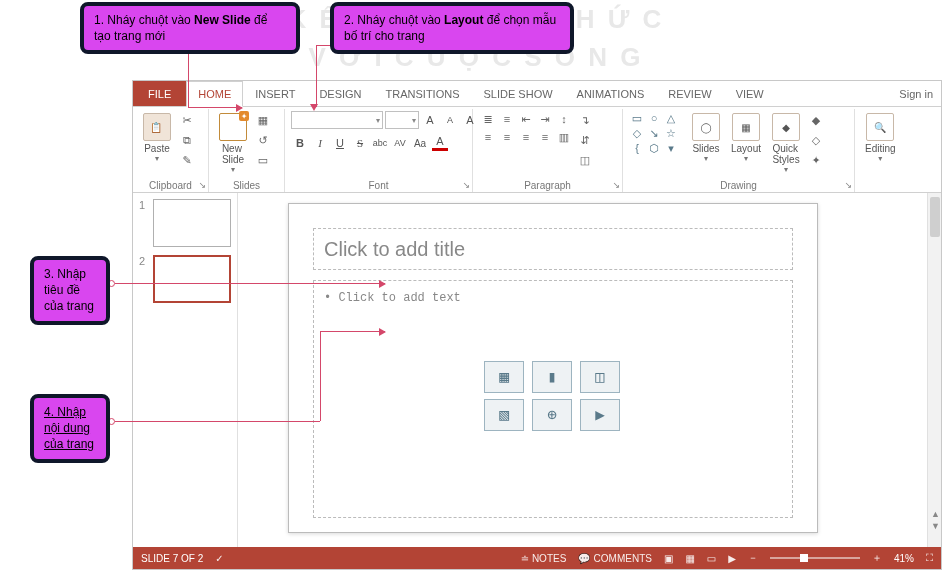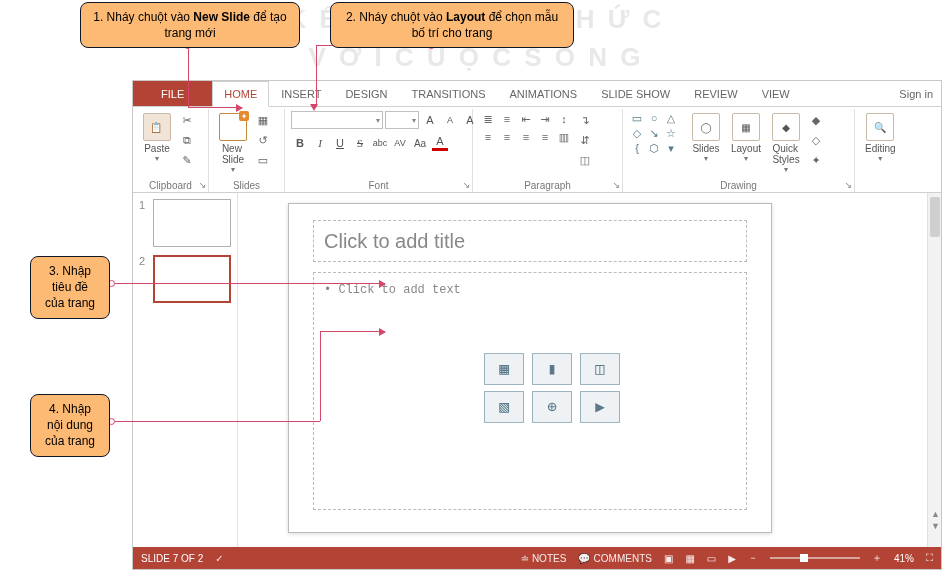--- a/index.html
+++ b/index.html
@@ -1,34 +1,34 @@
 <!DOCTYPE html>
 <html><head>
 <meta charset="utf-8">
 <style>
   * { box-sizing: border-box; margin: 0; padding: 0; }
   body { font-family: "Segoe UI", Arial, sans-serif; font-size: 11px; background: #fff; width: 952px; height: 572px; position: relative; overflow: hidden; }
   
   
-  .callout { position: absolute; background: #fdba74; border: 1px solid #0f172a; border-radius: 8px; padding: 6px 10px; font-size: 12px; line-height: 1.35; z-index: 50; text-align: center; }
+  .callout { position: absolute; background: #d946ef; border: 4px solid #0f172a; border-radius: 8px; padding: 6px 10px; font-size: 12px; line-height: 1.35; z-index: 50; text-align: left; }
   .callout b { font-weight: bold; }
   .arrow-line { position: absolute; border-top: 1.5px solid #d4476a; z-index: 45; }
   .arrow-line::after { content: ""; position: absolute; right: -1px; top: -4px; width: 0; height: 0; border-left: 7px solid #d4476a; border-top: 4px solid transparent; border-bottom: 4px solid transparent; }
   .arrow-circle { position: absolute; width: 7px; height: 7px; border: 1.5px solid #d4476a; border-radius: 50%; background: #fff; z-index: 46; }
 
   
   .watermark { position: absolute; top: 4px; left: 0; width: 100%; text-align: center; font-size: 26px; font-weight: bold; color: #e8e8e8; letter-spacing: 3px; z-index: 1; }
   .watermark2 { top: 42px; }
 
   
   .app { position: absolute; left: 132px; top: 80px; width: 810px; border: 1px solid #c8c8c8; background: #fff; z-index: 5; }
   
   
   .tabbar { height: 26px; background: #fff; display: flex; align-items: stretch; border-bottom: 1px solid #d0d0d0; }
-  .tab-file { background: #b34435; color: #fff; padding: 4px 28px; font-size: 11px; display: flex; align-items: center; }
+  .tab-file { background: #b34435; color: #fff; padding: 4px 15px; font-size: 11px; display: flex; align-items: center; }
   .tab { padding: 4px 11px; font-size: 11px; color: #666; display: flex; align-items: center; border: 1px solid transparent; }
   .tab.active { color: #b34435; border: 1px solid #d0d0d0; border-bottom: 1px solid #fff; background: #fff; margin-bottom: -1px; }
   .signin { margin-left: auto; padding: 4px 8px; color: #666; font-size: 11px; display: flex; align-items: center; }
 
   
   .ribbon { height: 86px; background: #fff; border-bottom: 1px solid #d0d0d0; display: flex; padding: 2px 0 0 0; }
   .group { display: flex; flex-direction: column; border-right: 1px solid #e0e0e0; padding: 2px 6px 1px 6px; position: relative; }
   .group-body { flex: 1; display: flex; align-items: flex-start; gap: 3px; }
   .group-label { font-size: 10px; color: #777; text-align: center; padding-top: 1px; }
   .group-dlg { position: absolute; right: 2px; bottom: 2px; font-size: 9px; color: #888; }
@@ -60,21 +60,21 @@
 
   
   .workarea { display: flex; height: 354px; background: #fff; position: relative; }
   .thumbcol { width: 105px; border-right: 1px solid #e0e0e0; padding: 6px 6px; }
   .thumbrow { display: flex; align-items: flex-start; margin-bottom: 8px; gap: 4px;}
   .thumbnum { font-size: 11px; color: #888; width: 10px; }
   .thumb { width: 78px; height: 48px; border: 1px solid #b0b0b0; background: #fff; }
   .thumb.sel { border: 2px solid #b34435; }
   
   .canvas-area { flex: 1; background: #fff; position: relative; padding: 10px 20px 10px 50px; }
-  .slide { width: 484px; height: 330px; border: 1px solid #bbb; background: #fff; box-shadow: 0 1px 4px rgba(0,0,0,0.15); padding: 16px 24px; }
+  .slide { width: 530px; height: 330px; border: 1px solid #bbb; background: #fff; box-shadow: 0 1px 4px rgba(0,0,0,0.15); padding: 24px 24px; }
   .placeholder { border: 1px dashed #bbb; padding: 6px 10px; }
   .ph-title { height: 42px; font-size: 20px; color: #888; display: flex; align-items: center; margin-bottom: 10px; }
   .ph-body { height: 238px; font-size: 12px; color: #888; position: relative; font-family: Liberation Mono, monospace; }
   .ph-body .bullet { padding: 4px 0; }
   .content-icons { position: absolute; top: 80px; left: 170px; display: grid; grid-template-columns: repeat(3, 42px); gap: 6px; }
   .cicon { width: 40px; height: 32px; background: #eef2f4; border: 1px solid #9db4c0; display:flex; align-items:center; justify-content:center; color:#5a7a8a; font-size:16px; }
 
   .vscroll { position: absolute; right: 0; top: 0; width: 14px; height: 100%; background: #f2f2f2; border-left: 1px solid #e0e0e0; }
   .vscroll .thumbv { position: absolute; left: 2px; width: 10px; background: #cfcfcf; border-radius: 2px; }
 
@@ -92,21 +92,21 @@
 <div class="watermark">K Ế T  N Ố I  T R I  T H Ứ C</div>
 <div class="watermark watermark2">V Ớ I  C U Ộ C  S Ố N G</div>
 
 <div class="callout" style="left:80px; top:2px; width:220px;">
   <span>1. Nháy chuột vào </span><b>New Slide</b><span> để tạo trang mới</span>
 </div>
 <div class="callout" style="left:330px; top:2px; width:244px;">
   <span>2. Nháy chuột vào </span><b>Layout</b><span> để chọn mẫu bố trí cho trang</span>
 </div>
 <div class="callout" style="left:30px; top:256px; width:80px;">3. Nhập tiêu đề của trang</div>
-<div class="callout" style="left:30px; top:394px; width:80px;">4. Nhập nội dung của trang</div>
+<div class="callout" style="left:30px; top:394px; width:80px;text-decoration:underline;">4. Nhập nội dung của trang</div>
 
 <div class="arrow-circle" style="left:184px; top:42px;"></div>
 <div style="position:absolute; left:188px; top:45px; width:0; height:62px; border-left:1.5px solid #d4476a; z-index:45;"></div>
 <div style="position:absolute; left:188px; top:107px; width:54px;" class="arrow-line"></div>
 
 <div class="arrow-circle" style="left:428px; top:42px;"></div>
 <div style="position:absolute; left:316px; top:45px; width:116px; border-top:1.5px solid #d4476a; z-index:45;"></div>
 <div style="position:absolute; left:316px; top:45px; width:0; height:62px; border-left:1.5px solid #d4476a; z-index:45;"></div>
 <div style="position:absolute; left:316px; top:107px; width:10px; border-top:1.5px solid transparent;"></div>
 <div style="position:absolute; left:310px; top:104px; width:0;height:0;border-top:7px solid #d4476a;border-left:4px solid transparent;border-right:4px solid transparent;z-index:46;"></div>
@@ -120,22 +120,22 @@
 <div class="arrow-line" style="left:320px; top:331px; width:65px;"></div>
 
 <div class="app">
 
   <div class="tabbar">
     <div class="tab-file">FILE</div>
     <div class="tab active">HOME</div>
     <div class="tab">INSERT</div>
     <div class="tab">DESIGN</div>
     <div class="tab">TRANSITIONS</div>
+    <div class="tab">SLIDE SHOW</div>
     <div class="tab">ANIMATIONS</div>
-    <div class="tab">SLIDE SHOW</div>
     <div class="tab">REVIEW</div>
     <div class="tab">VIEW</div>
     <div class="signin">Sign in</div>
   </div>
 
   <div class="ribbon">
 
     <div class="group" style="width:76px;">
       <div class="group-body">
         <div class="bigbtn">

